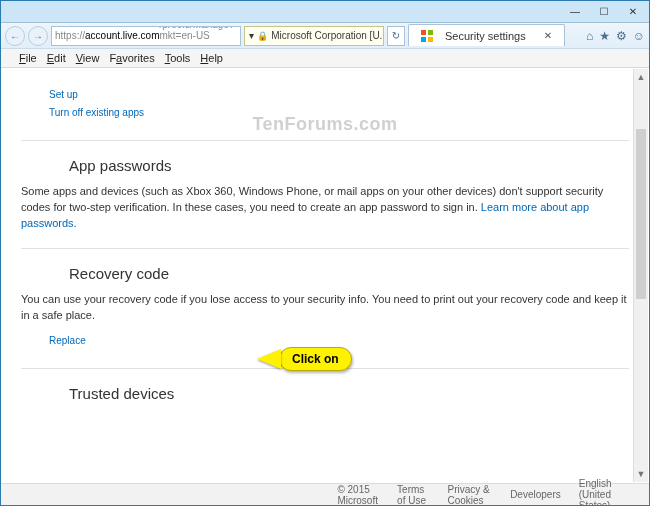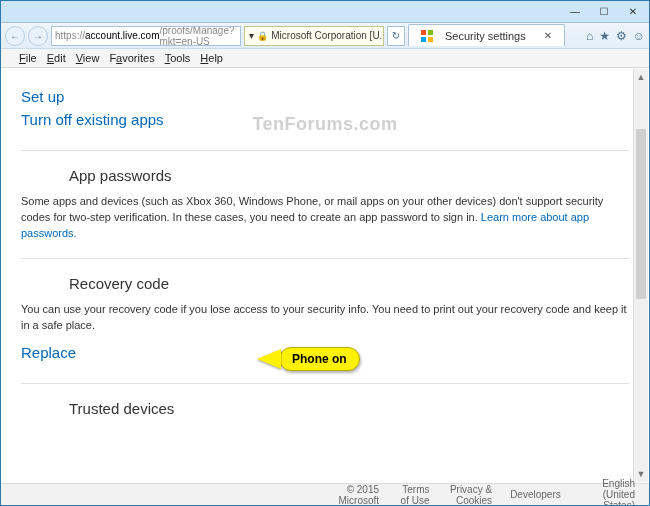--- a/index.html
+++ b/index.html
@@ -42,21 +42,21 @@
     background: #e9f2fa; border: 1px solid #b6cee2;
     display: inline-flex; align-items:center; justify-content:center;
     font-size: 10px; color:#4a6f8f;
   }
   .addr-wrap {
     flex: 0 0 190px;
     height: 20px;
     border: 1px solid #a9c2d8;
     background: #fff;
     display: flex;
-    align-items: center;
+    align-items: flex-end;
     padding: 4px 3px;
     font-size: 10px;
     color: #444;
     overflow: hidden;
   }
   .addr-wrap .scheme { color: #888; }
   .addr-wrap .host { color: #000; }
   .addr-wrap .rest { color: #888; }
   .sec-box {
     flex: 0 0 140px; height:20px;
@@ -98,30 +98,30 @@
     color: rgba(120,120,120,0.35);
     letter-spacing: 0.5px;
     pointer-events:none;
     margin-top:48px;
   }
   .link { color:#0067b8; cursor:pointer; }
   .cut-text { color:#555; font-size:11px; overflow:hidden; white-space:nowrap;}
   .section-title { font-size:15px; color:#333; font-weight:400; margin-top:16px; margin-bottom:10px;margin-left:48px;}
   .body-text { font-size:11px; color:#333; line-height:1.45; }
   .action-row { margin-top:10px; }
-  .action-row .link { display:inline-block; margin-bottom:6px; font-size:15px;}
+  .action-row .link { display:inline-block; margin-bottom:6px; font-size:10px;margin-left:28px;}
   hr.div { border:none; border-top:1px solid #e0e0e0; margin:16px 0 0 0;}
   .footer {
     position:absolute; left:0; right:0; bottom:0;
     height: 22px;
     background:#f2f2f2;
     border-top:1px solid #dcdcdc;
     display:flex; align-items:center; justify-content:flex-end;
     gap:18px; padding:0 14px;
-    font-size:10px; color:#666;text-align:right;
+    font-size:10px; color:#666;
   }
   .footer .copy { margin-right:auto; margin-left:52%; }
   
   .callout {
     position:absolute;
     left: 256px;
     top: 346px;
     display:flex; align-items:center;
     pointer-events:none;
   }
@@ -235,21 +235,21 @@
 </div>
 
 <div class="scrollbar">
   <div class="scroll-btn">▲</div>
   <div class="scroll-thumb"></div>
   <div class="scroll-btn" style="position:absolute;bottom:0;left:0;right:0">▼</div>
 </div>
 
 <div class="callout">
   <div class="callout-arrow"></div>
-  <div class="callout-bubble">Phone on</div>
+  <div class="callout-bubble">Click on</div>
 </div>
 
 <div class="footer">
   <span class="copy">© 2015 Microsoft</span>
   <a>Terms of Use</a>
   <a>Privacy &amp; Cookies</a>
   <a>Developers</a>
   <a>English (United States)</a>
 </div>
 

